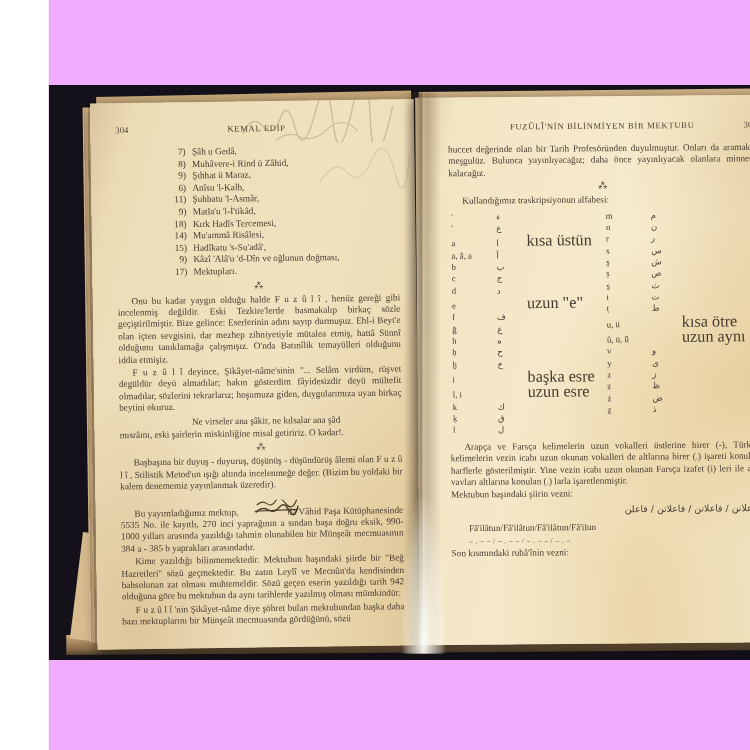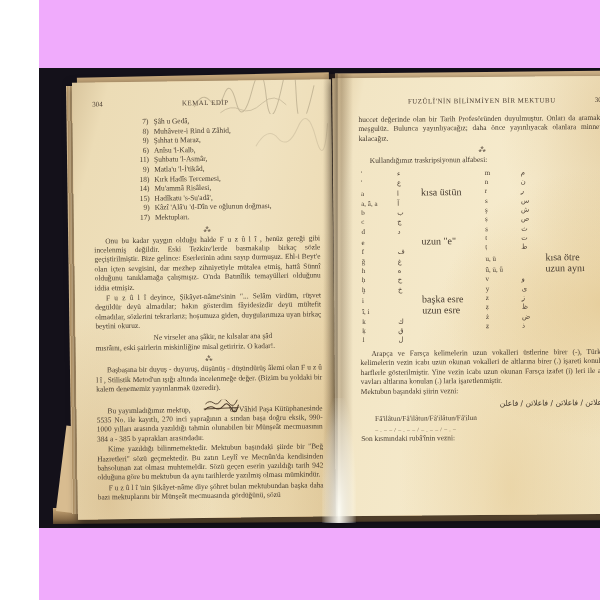--- a/index.html
+++ b/index.html
@@ -58,21 +58,21 @@
   p.noindent{text-indent:0;}
   p.gap{margin-top:7px;}
   .couplet{margin:2px 0 0 58px;font-size:7.4px;line-height:9.4px;}
 
   
   .alpha{display:flex;margin:4px 0 3px 2px;}
   .alpha-col{flex:1;}
   .alpha-col.second{flex:0.98;}
   .arow{display:grid;grid-template-columns:36px 24px 1fr;line-height:9.35px;font-size:7px;align-items:baseline;}
   .aar{font-family:"DejaVu Sans",sans-serif;font-size:6.8px;color:#4a3d32;}
-  .anote{font-size:10px;}
+  .anote{font-size:13px;}
 
   .meter-label{margin-left:14px;margin-top:5px;}
   .arabic-line{margin:3px 0 0 58px;font-family:"DejaVu Sans",sans-serif;font-size:7.5px;color:#453a2f;}
   .meter-latin{margin:5px 0 0 14px;font-size:7.3px;}
   .meter-marks{margin:4px 0 0 14px;font-size:5.8px;letter-spacing:.4px;color:#5b4c3c;}
 
   
   .pencil-scribble{position:absolute;left:118px;top:0px;opacity:.42;}
   .pencil-scribble-2{position:absolute;left:178px;top:26px;opacity:.25;}
   .scribble{display:inline-block;width:36px;height:11px;vertical-align:-2px;}

